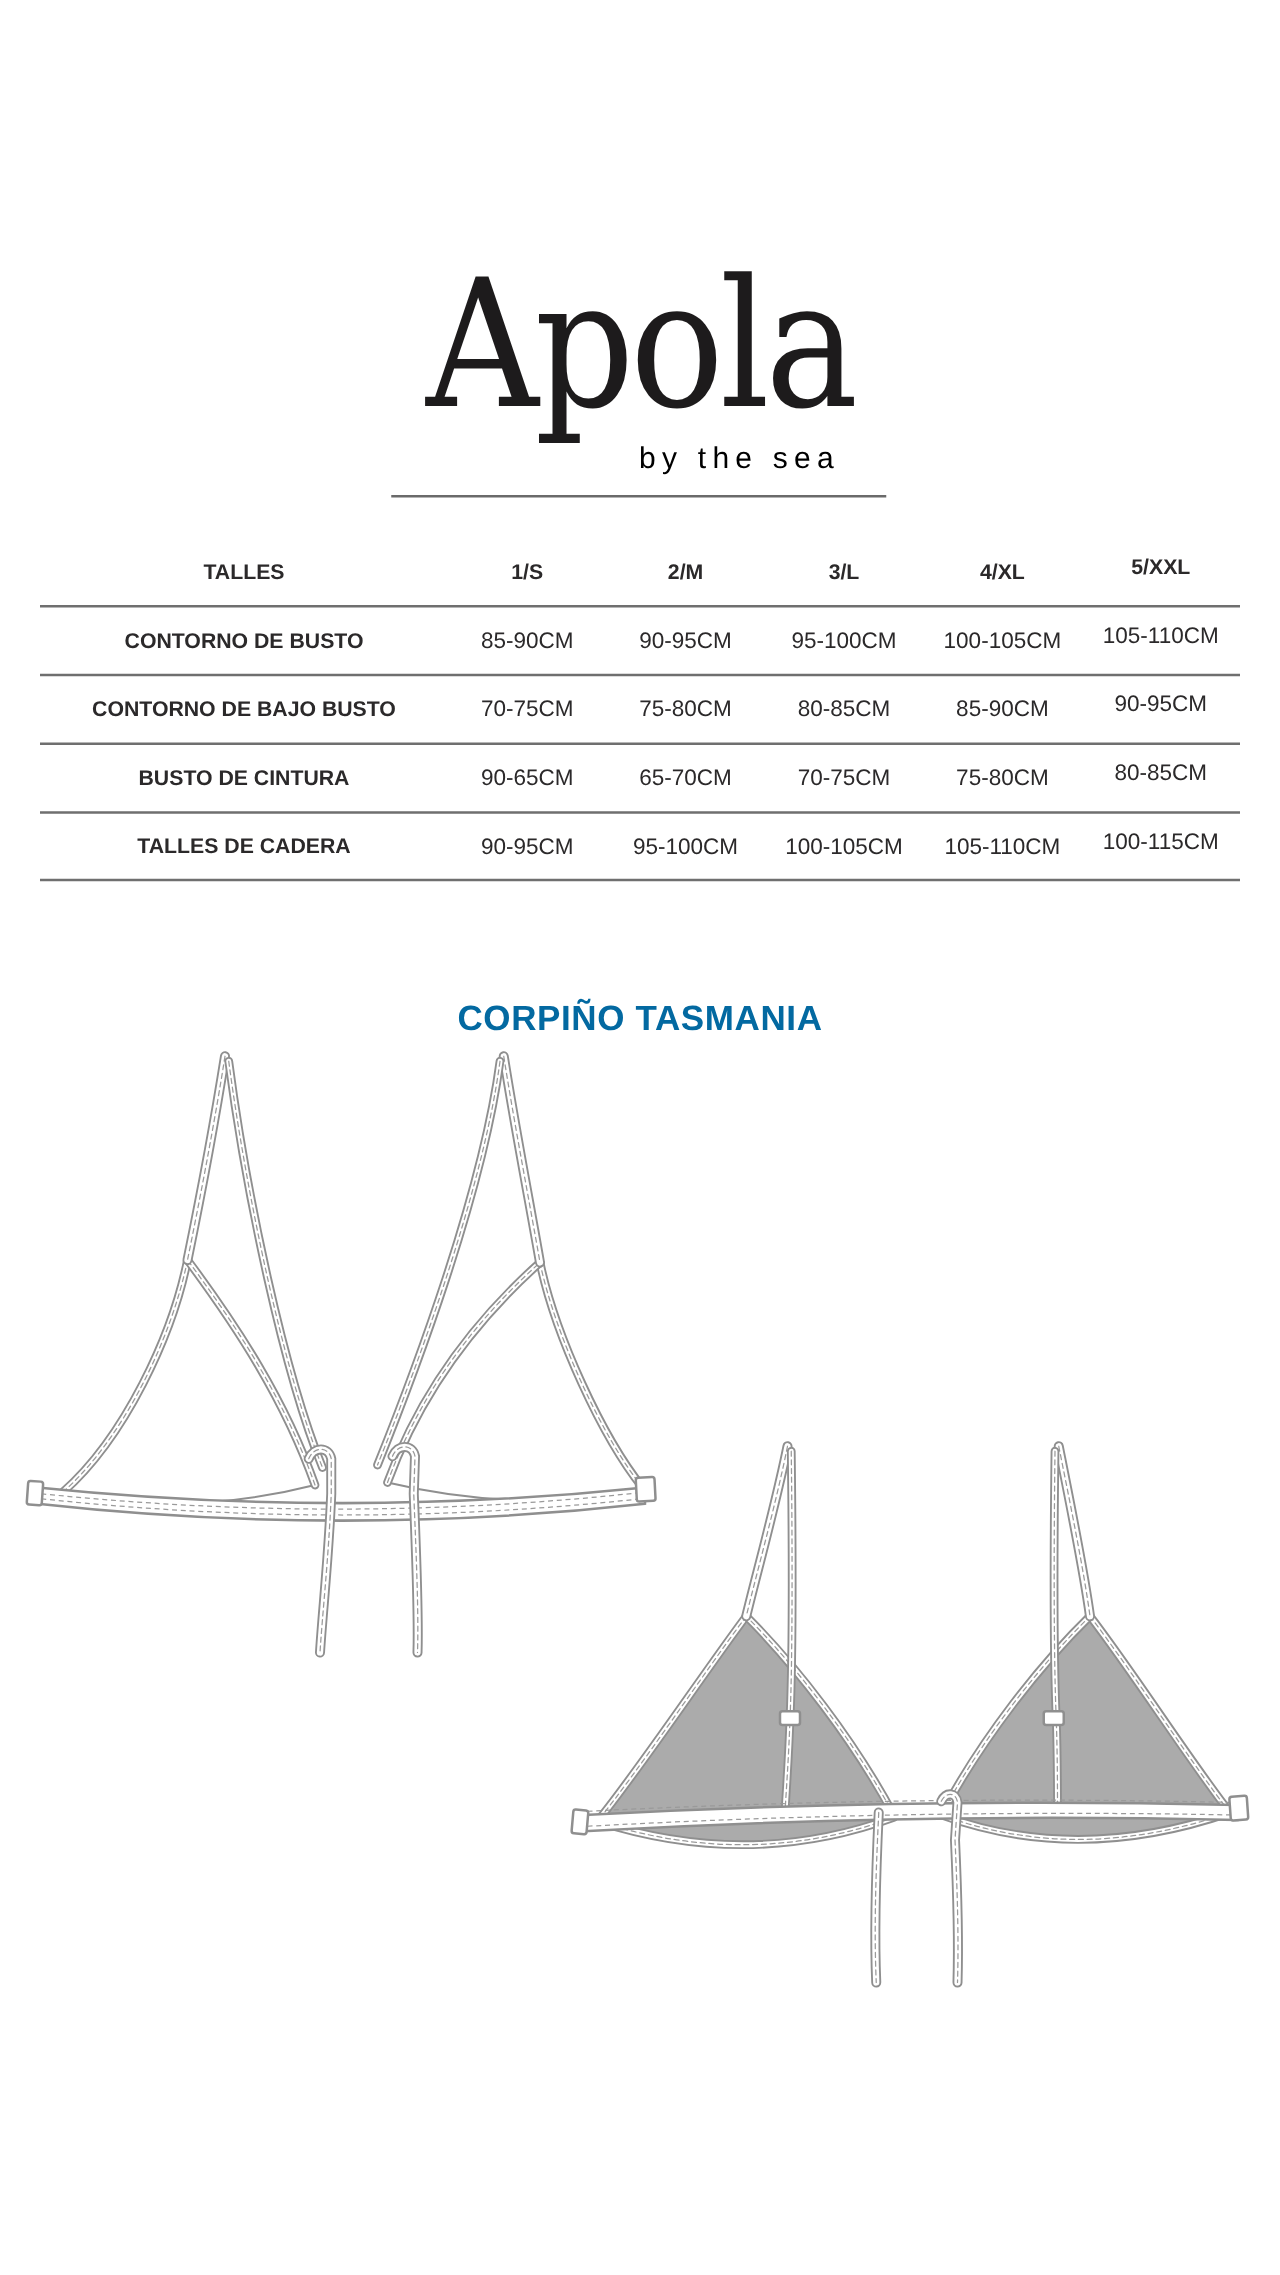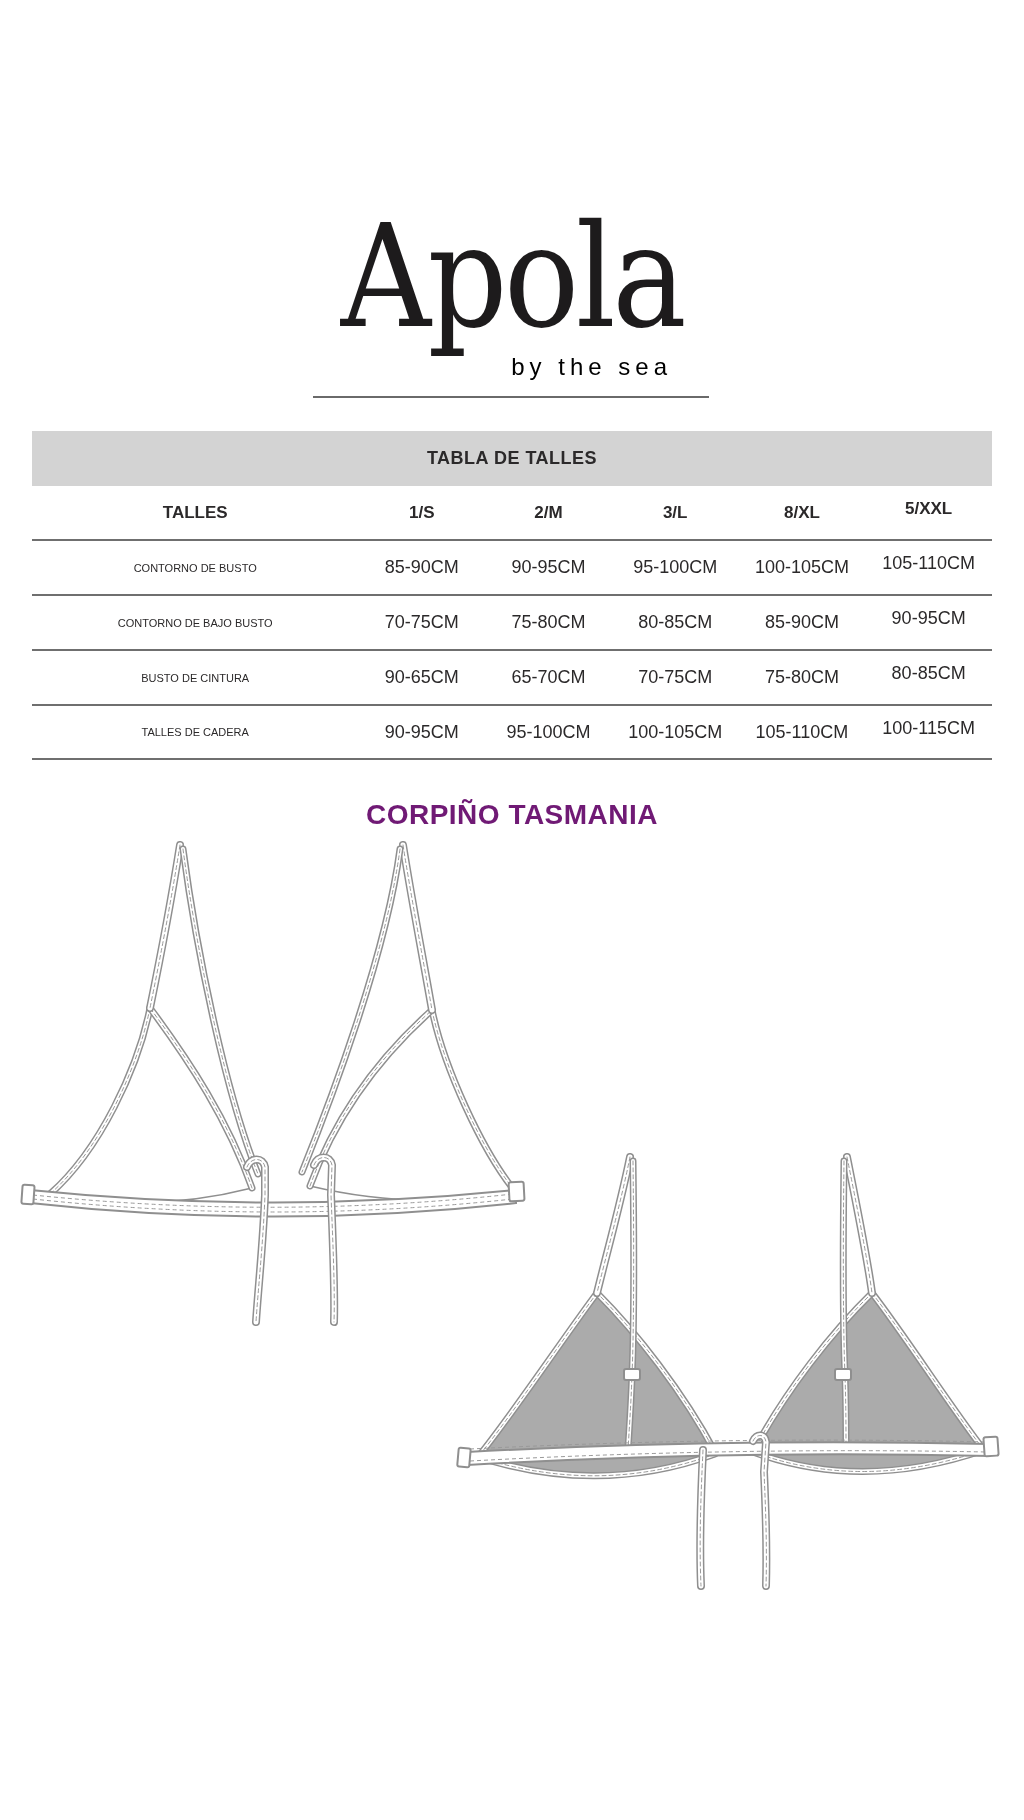--- a/index.html
+++ b/index.html
@@ -15,50 +15,47 @@
   .tagline{top:353px;right:352px;font-size:24px;letter-spacing:5px;color:#000000;}
   .logo-divider{top:396px;left:313px;width:396px;height:2px;background:#6a6a6a;}
 
   
   .size-table{left:32px;top:431px;width:960px;}
   .table-title-bar{height:55px;background:#d3d3d3;display:flex;align-items:center;justify-content:center;}
   .table-title-bar span{font-weight:bold;font-size:18px;letter-spacing:.5px;}
   .trow{display:flex;align-items:center;height:53px;border-bottom:2px solid #6f6f6f;}
   .trow.last{height:52px;}
   .cell{text-align:center;}
-  .c-label{width:34%;font-size:11px;}
+  .c-label{width:34%;font-size:17px;font-weight:bold;}
   .c-val{width:13.2%;font-size:18px;}
   .thead .c-label,.thead .c-val{font-weight:bold;font-size:17px;}
   .raised{transform:translateY(-4px);}
 
   
   .product-title{left:0;right:0;top:799px;text-align:center;font-weight:bold;
-                 font-size:28px;letter-spacing:.5px;color:#701a75;}
+                 font-size:28px;letter-spacing:.5px;color:#0369a1;}
 
   
   .sketch-layer{left:0;top:0;width:1024px;height:1820px;}
 </style>
 </head>
 <body>
 
 <div class="abs brand">Apola</div>
 <div class="abs tagline">by the sea</div>
 <div class="abs logo-divider"></div>
 
 <div class="abs size-table">
-  <div class="table-title-bar">
-    <span>TABLA DE TALLES</span>
-  </div>
 
   <div class="trow thead">
     <div class="cell c-label">TALLES</div>
     <div class="cell c-val">1/S</div>
     <div class="cell c-val">2/M</div>
     <div class="cell c-val">3/L</div>
-    <div class="cell c-val">8/XL</div>
+    <div class="cell c-val">4/XL</div>
     <div class="cell c-val raised">5/XXL</div>
   </div>
 
   <div class="trow">
     <div class="cell c-label">CONTORNO DE BUSTO</div>
     <div class="cell c-val">85-90CM</div>
     <div class="cell c-val">90-95CM</div>
     <div class="cell c-val">95-100CM</div>
     <div class="cell c-val">100-105CM</div>
     <div class="cell c-val raised">105-110CM</div>

